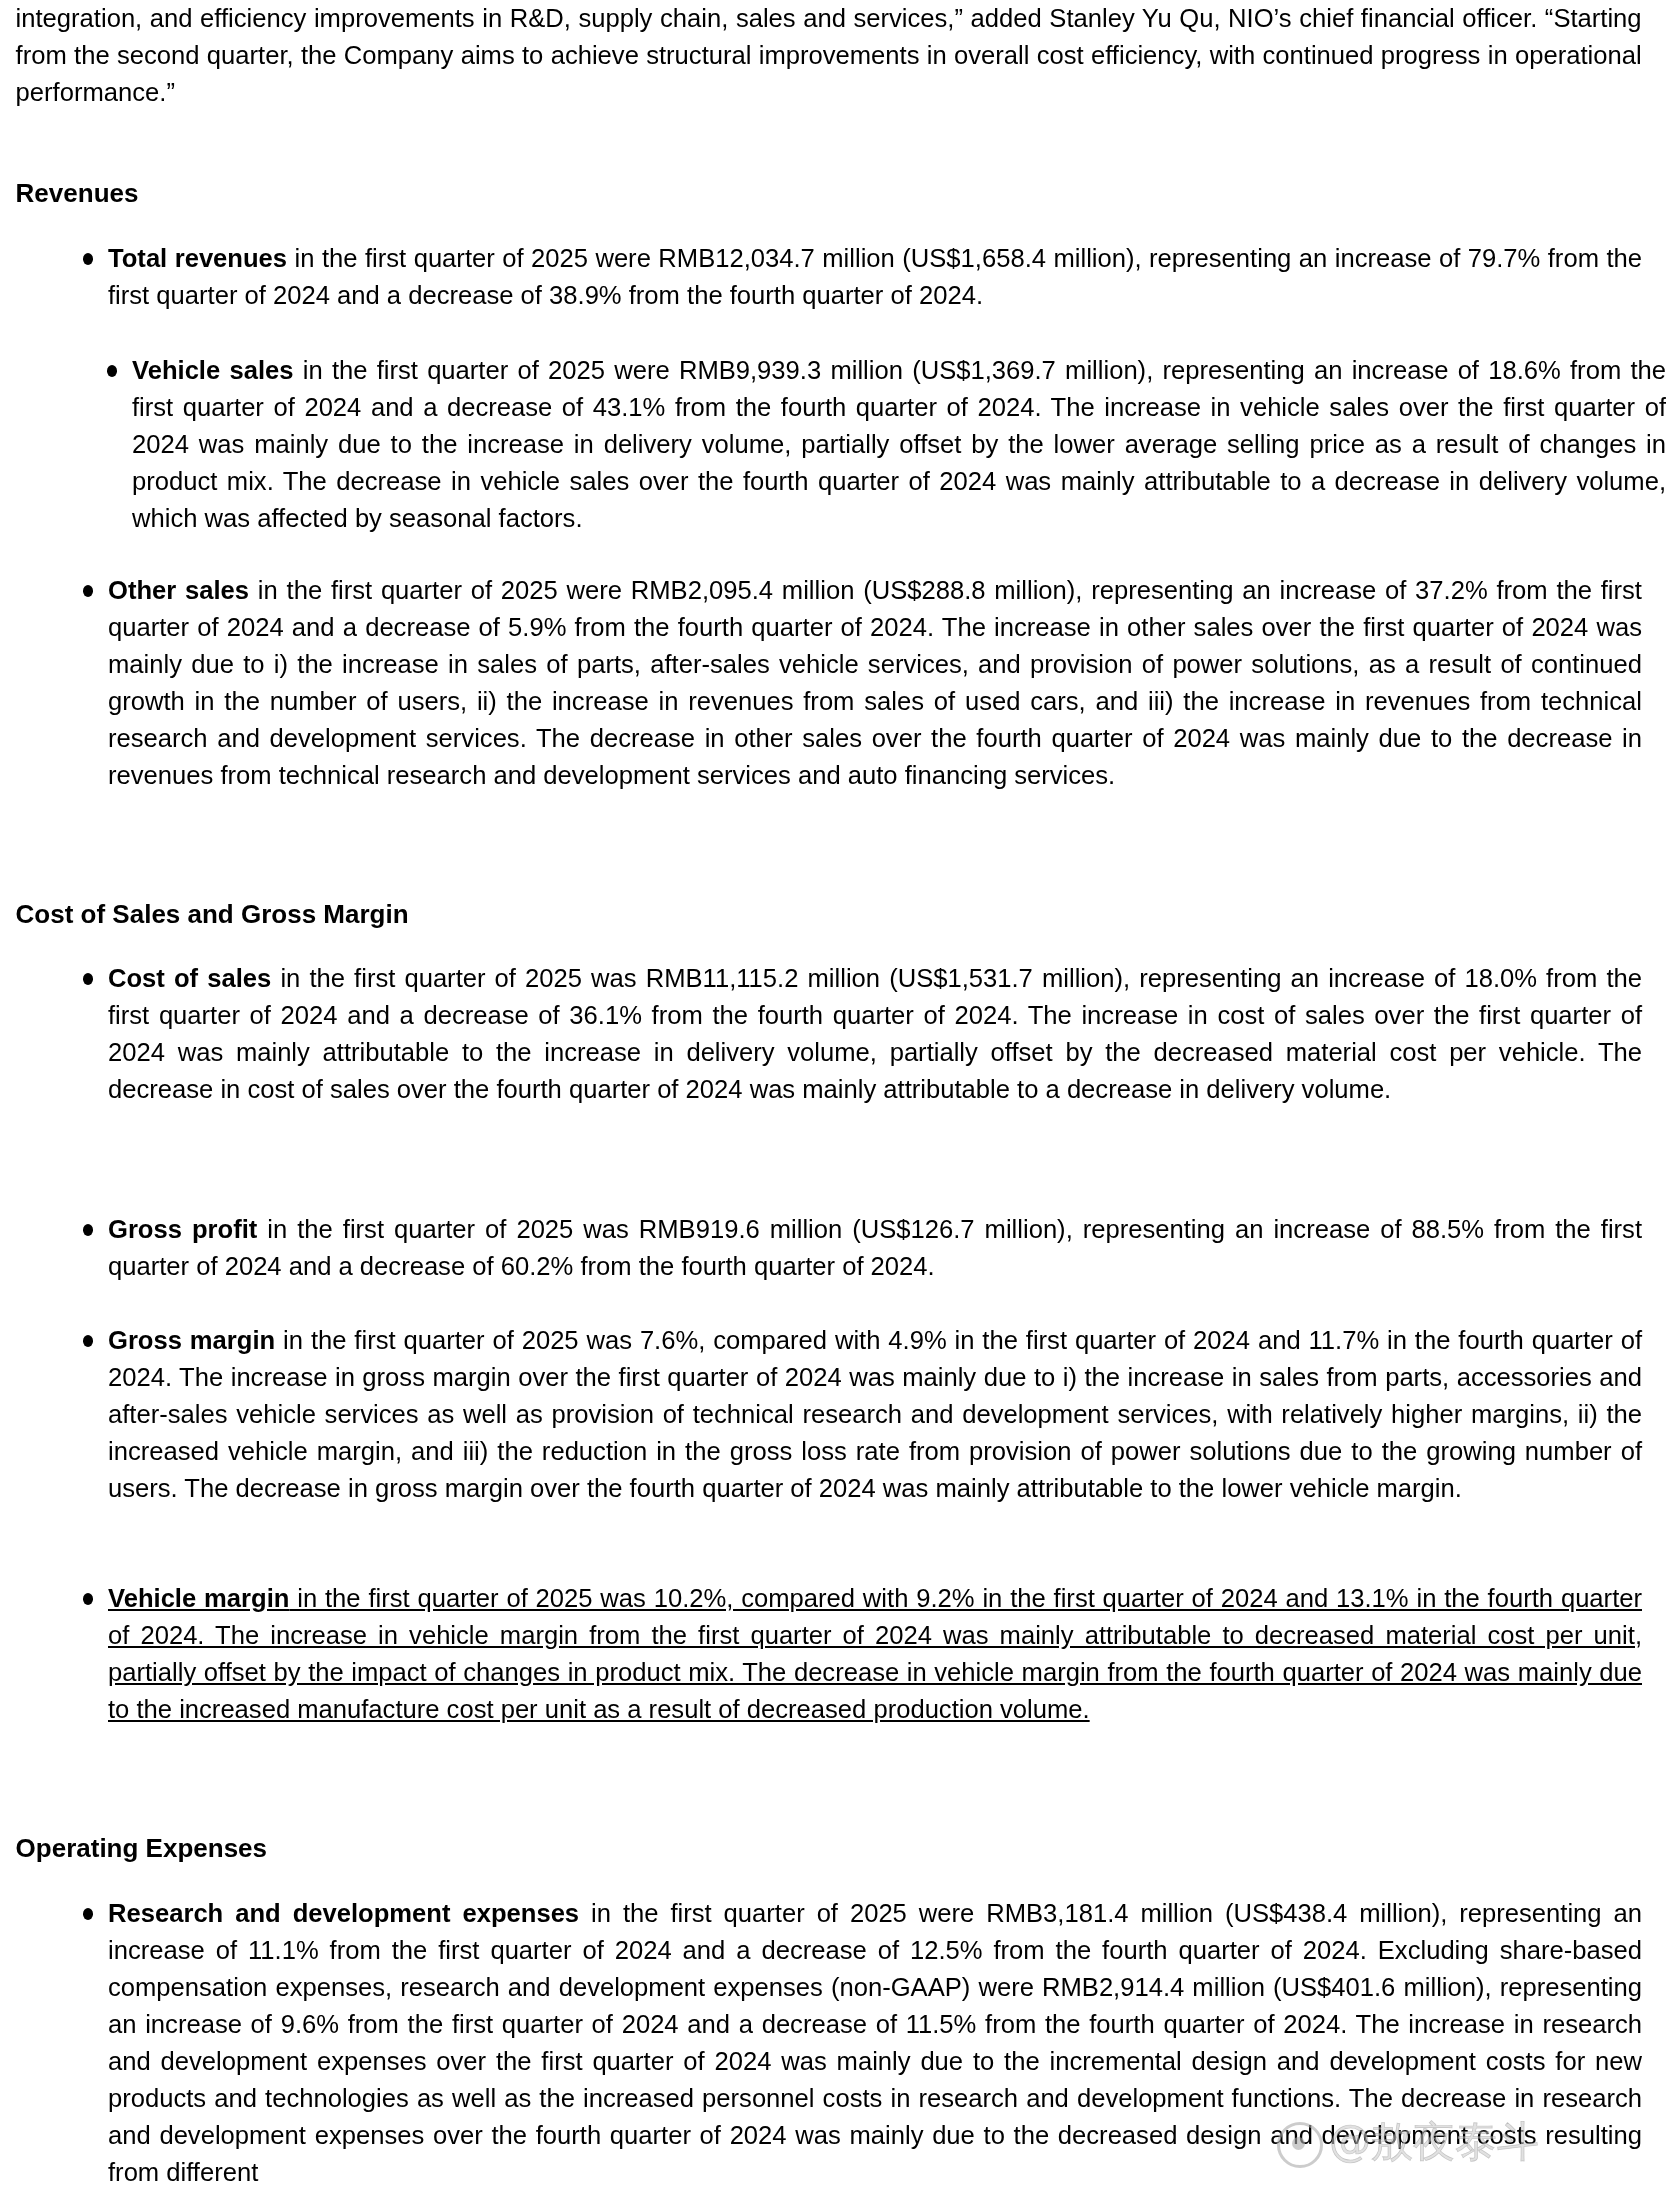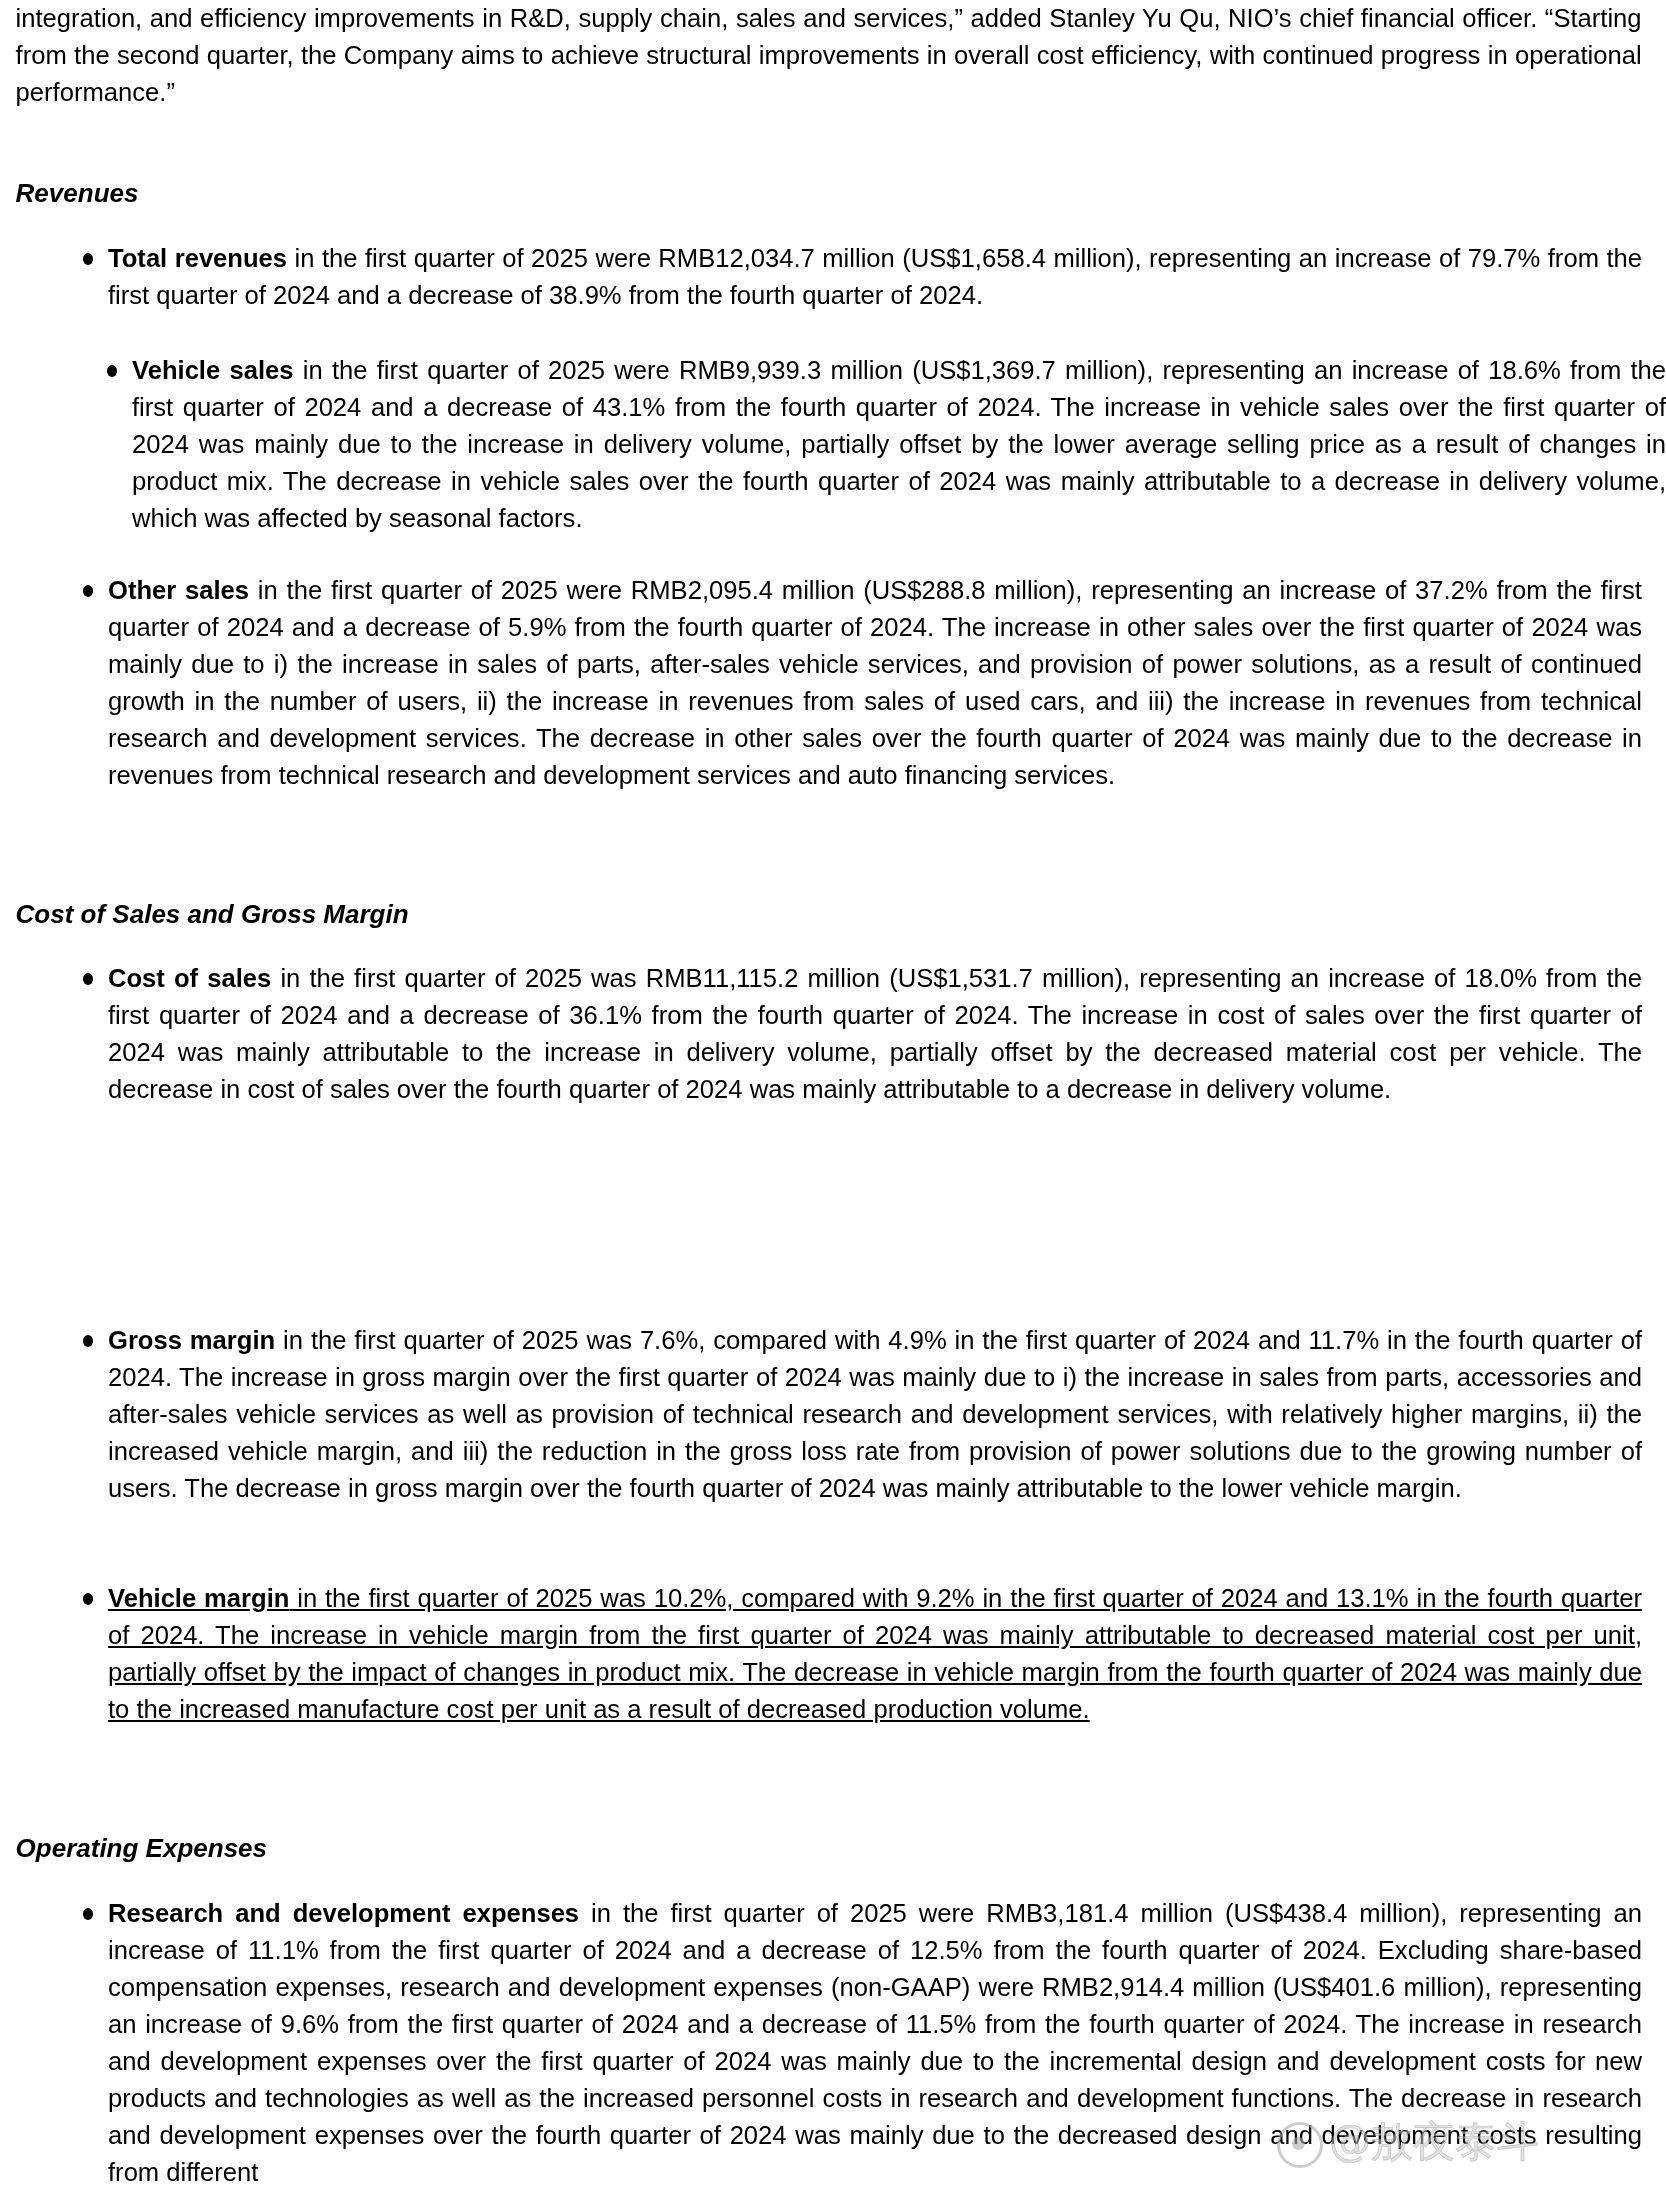--- a/index.html
+++ b/index.html
@@ -13,21 +13,21 @@
     font-size: 25.6px; line-height: 37px; text-align: justify;
     text-align-last: left;
   }
   .section-title {
     position: absolute; left: 15.6px;
     font-size: 26px; line-height: 37px; font-weight: bold; font-style: italic;
     text-decoration: underline; text-decoration-thickness: 3px; text-underline-offset: 4.5px;
   }
   .subhead {
     position: absolute; left: 15.6px;
-    font-size: 26px; line-height: 37px; font-weight: bold; font-style: italic;
+    font-size: 26px; line-height: 37px; font-weight: bold;
   }
   .bullet-item {
     position: absolute; left: 108px; width: 1534px;
     font-size: 25.6px; line-height: 37px; text-align: justify; text-align-last: left;
   }
   .bullet-dot {
     position: absolute; left: -25px; top: 12.6px;
     width: 10.4px; height: 12px; border-radius: 50%; background: #000;
   }
   .bullet-lead { font-weight: bold; }
@@ -68,20 +68,23 @@
   <div class="bullet-item" style="top:572px;">
     <span class="bullet-dot"></span><span class="bullet-lead">Other sales</span><span> in the first quarter of 2025 were RMB2,095.4 million (US$288.8 million), representing an increase of 37.2% from the first quarter of 2024 and a decrease of 5.9% from the fourth quarter of 2024. The increase in other sales over the first quarter of 2024 was mainly due to i) the increase in sales of parts, after-sales vehicle services, and provision of power solutions, as a result of continued growth in the number of users, ii) the increase in revenues from sales of used cars, and iii) the increase in revenues from technical research and development services. The decrease in other sales over the fourth quarter of 2024 was mainly due to the decrease in revenues from technical research and development services and auto financing services.</span>
   </div>
 
   <div class="subhead" style="top:896px;">Cost of Sales and Gross Margin</div>
 
   <div class="bullet-item" style="top:960px;">
     <span class="bullet-dot"></span><span class="bullet-lead">Cost of sales</span><span> in the first quarter of 2025 was RMB11,115.2 million (US$1,531.7 million), representing an increase of 18.0% from the first quarter of 2024 and a decrease of 36.1% from the fourth quarter of 2024. The increase in cost of sales over the first quarter of 2024 was mainly attributable to the increase in delivery volume, partially offset by the decreased material cost per vehicle. The decrease in cost of sales over the fourth quarter of 2024 was mainly attributable to a decrease in delivery volume.</span>
   </div>
 
+  <div class="bullet-item" style="top:1211px;">
+    <span class="bullet-dot"></span><span class="bullet-lead">Gross profit</span><span> in the first quarter of 2025 was RMB919.6 million (US$126.7 million), representing an increase of 88.5% from the first quarter of 2024 and a decrease of 60.2% from the fourth quarter of 2024.</span>
+  </div>
 
   <div class="bullet-item" style="top:1322px;">
     <span class="bullet-dot"></span><span class="bullet-lead">Gross margin</span><span> in the first quarter of 2025 was 7.6%, compared with 4.9% in the first quarter of 2024 and 11.7% in the fourth quarter of 2024. The increase in gross margin over the first quarter of 2024 was mainly due to i) the increase in sales from parts, accessories and after-sales vehicle services as well as provision of technical research and development services, with relatively higher margins, ii) the increased vehicle margin, and iii) the reduction in the gross loss rate from provision of power solutions due to the growing number of users. The decrease in gross margin over the fourth quarter of 2024 was mainly attributable to the lower vehicle margin.</span>
   </div>
 
   <div class="bullet-item" style="top:1580px;text-decoration:underline;">
     <span class="bullet-dot"></span><span class="bullet-lead">Vehicle margin</span><span> in the first quarter of 2025 was 10.2%, compared with 9.2% in the first quarter of 2024 and 13.1% in the fourth quarter of 2024. The increase in vehicle margin from the first quarter of 2024 was mainly attributable to decreased material cost per unit, partially offset by the impact of changes in product mix. The decrease in vehicle margin from the fourth quarter of 2024 was mainly due to the increased manufacture cost per unit as a result of decreased production volume.</span>
   </div>
 
   <div class="subhead" style="top:1830px;">Operating Expenses</div>

